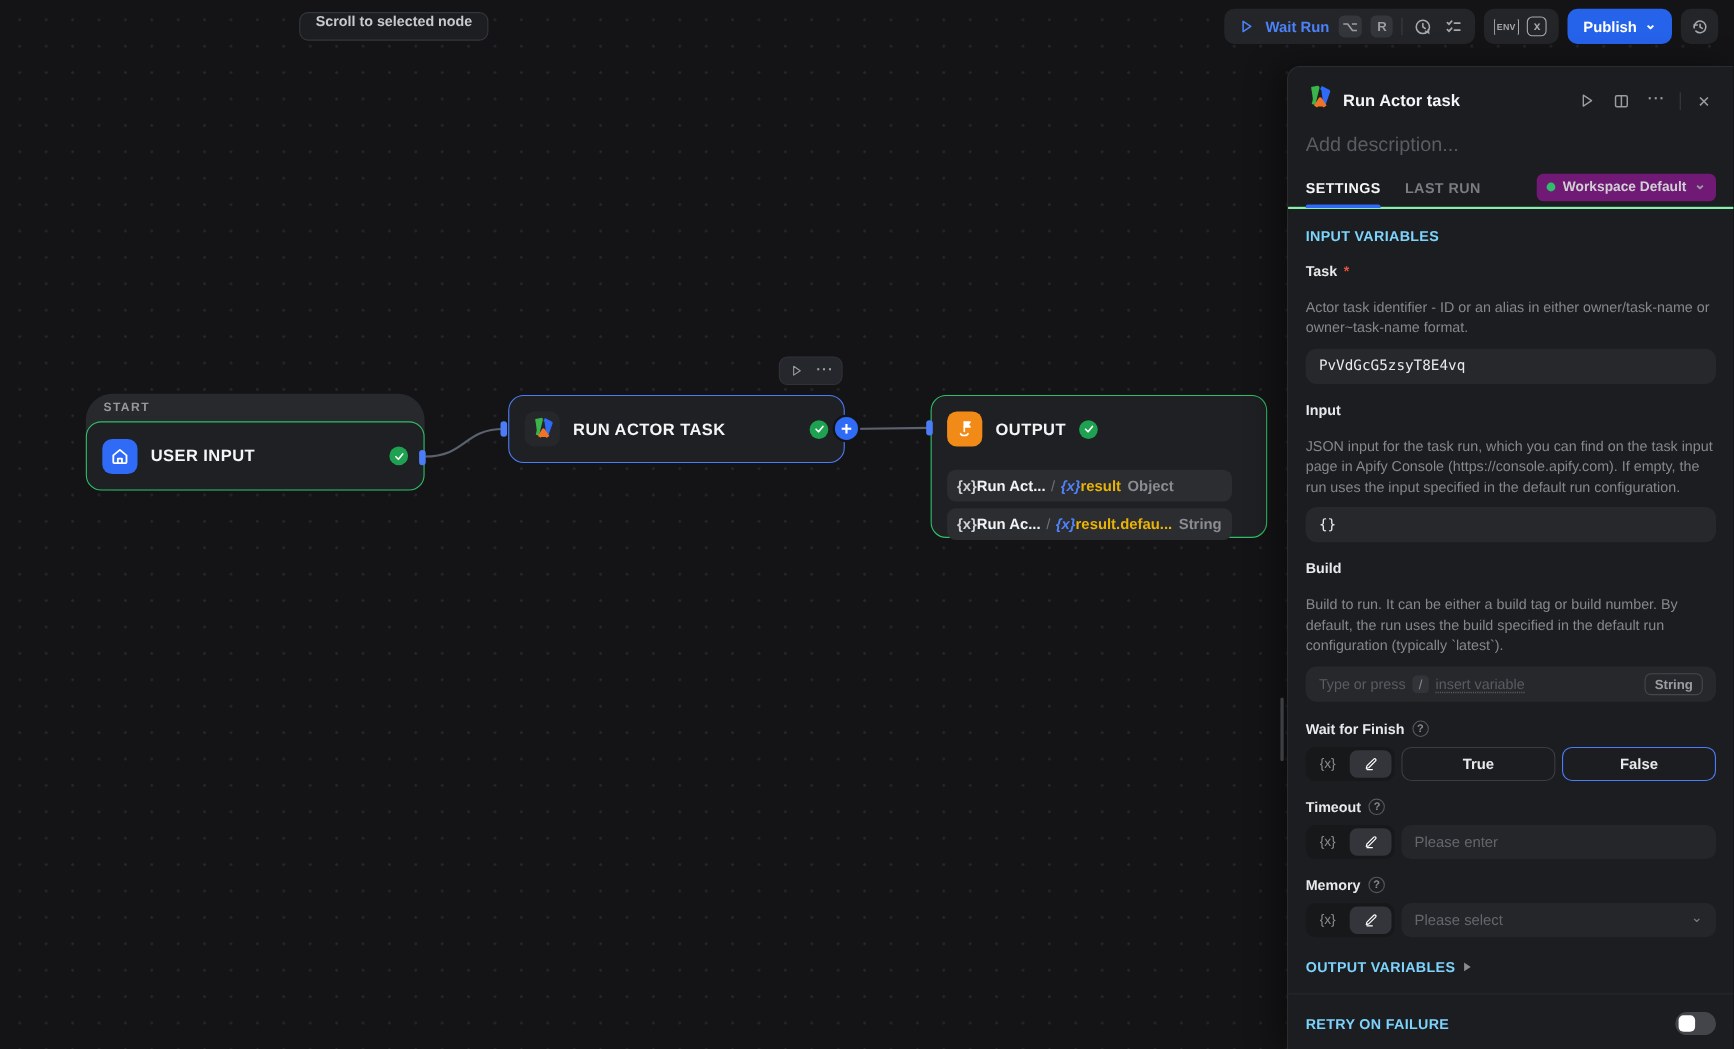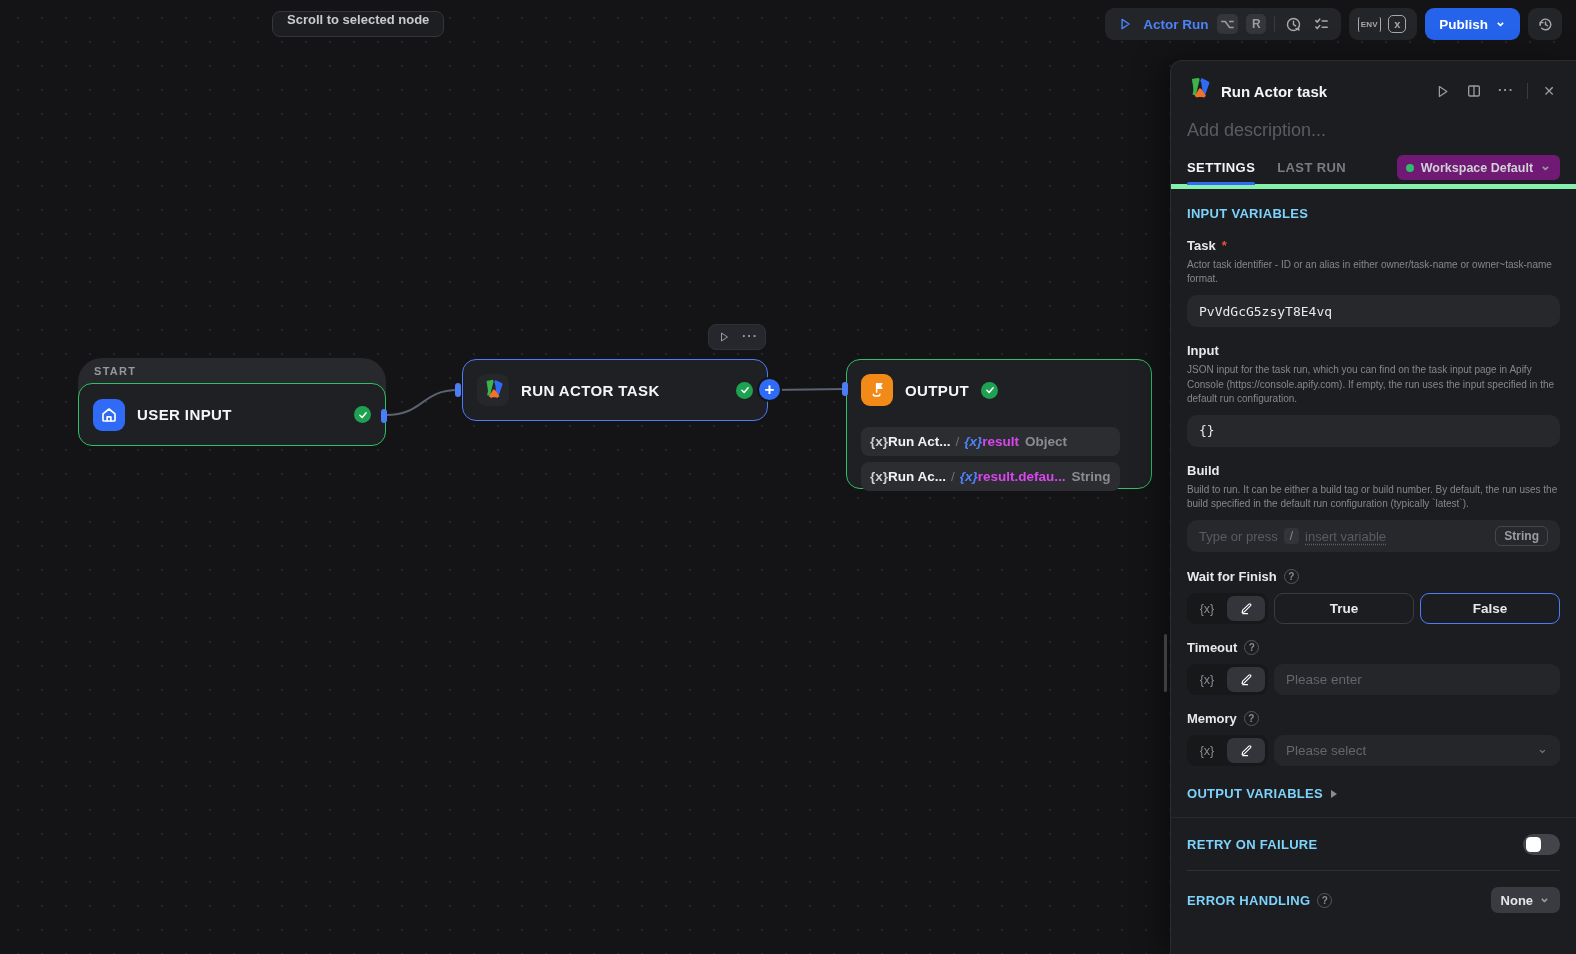--- a/index.html
+++ b/index.html
@@ -47,45 +47,45 @@
   .node-user-input { position:relative; width:308px; height:63px; border:1.5px solid #2fbf68; }
   .node-run-actor { left:462px; top:359px; width:306px; height:62px; border:1.5px solid #4c7df8; }
   .node-output { left:846px; top:359px; width:306px; height:130px; border:1.5px solid #2fbf68; flex-direction:column; align-items:flex-start; padding:0; }
   .output-head { display:flex; align-items:center; gap:12px; padding:14px 14px 0 14px; }
   .var-rows { display:flex; flex-direction:column; gap:6px; padding:9px 14px 0 14px; }
   .var-pill { height:29px; background:#2c2d31; border-radius:8px; display:flex; align-items:center; padding:0 9px; font-size:13.5px; font-weight:700; white-space:nowrap; overflow:hidden; }
   .vp-fx { color:#cfd0d3; font-weight:600; }
   .vp-name { color:#f2f3f4; }
   .vp-sep { color:#6f7176; margin:0 5px; font-weight:400; }
   .vp-fxb { color:#4f82f8; font-style:italic; font-weight:600; }
-  .vp-var { color:#d946ef; }
+  .vp-var { color:#eab308; }
   .vp-type { color:#8a8c91; font-weight:600; margin-left:6px; }
   .handle { position:absolute; width:6px; height:14px; border-radius:3px; background:#4c7df8; }
   .plus-btn { position:absolute; left:757px; top:377px; width:25px; height:25px; border-radius:50%; background:#2f6bf6; color:#fff; display:flex; align-items:center; justify-content:center; font-size:17px; font-weight:600; line-height:1; border:2px solid #141416; }
   .node-toolbar { position:absolute; left:708px; top:324px; width:58px; height:26px; background:#26272c; border:1px solid #313238; border-radius:8px; display:flex; align-items:center; justify-content:center; gap:10px; color:#9a9ca1; }
   .dots { letter-spacing:1px; font-size:13px; font-weight:700; transform:translateY(-2px); }
   
   .panel { position:absolute; left:1170px; top:60px; width:406px; bottom:0; background:#1c1d20; border-top-left-radius:12px; border-left:1px solid #2b2c30; border-top:1px solid #2b2c30; box-shadow:-10px 0 28px rgba(0,0,0,.4); }
   .panel-scroll-thumb { position:absolute; left:1164px; top:634px; width:3px; height:58px; background:#52545a; border-radius:2px; }
   .p-pad { padding:0 16px; }
   .p-head { display:flex; align-items:center; gap:10px; padding:16px 16px 0 16px; }
   .p-title { font-size:15px; font-weight:700; color:#f4f5f6; flex:1; }
   .p-ico { color:#9a9ca1; display:flex; align-items:center; justify-content:center; width:22px; height:22px; cursor:pointer; }
   .p-sep { width:1px; height:16px; background:#3a3b40; }
   .p-desc { color:#595c62; font-size:18px; padding:15px 16px 0 16px; }
-  .tabs { display:flex; align-items:center; margin:10px 0 0; padding:0 16px; border-bottom:5px solid #86efac; height:38px; }
+  .tabs { display:flex; align-items:center; margin:10px 0 0; padding:0 16px; border-bottom:2px solid #86efac; height:38px; }
   .tab { font-size:13px; font-weight:800; letter-spacing:.4px; color:#7a7c82; margin-right:22px; height:100%; display:flex; align-items:center; position:relative; cursor:pointer; }
   .tab.active { color:#f4f5f6; }
   .tab.active::after { content:""; position:absolute; left:0; right:0; bottom:-1px; height:3px; background:#2f6bf6; border-radius:2px 2px 0 0; }
   .ws-pill { margin-left:auto; height:25px; background:#701a75; border-radius:6px; display:flex; align-items:center; gap:7px; padding:0 9px; color:#d0d1d4; font-size:12.5px; font-weight:600; cursor:pointer; }
   .ws-dot { width:8px; height:8px; border-radius:50%; background:#2ebd6b; }
   .sec-head { font-size:13px; font-weight:800; letter-spacing:.3px; color:#7dd3fc; }
   .field-label { font-size:13px; font-weight:700; color:#e8e9ea; display:flex; align-items:center; gap:6px; }
   .req { color:#e5533d; font-weight:700; }
-  .f-desc { color:#85878c; font-size:10px; line-height:1.42; margin-top:5px; }
+  .f-desc { color:#85878c; font-size:13px; line-height:1.42; margin-top:17px; }
   .inp { margin-top:9px; background:#27282c; border-radius:10px; height:32px; display:flex; align-items:center; padding:0 12px; font-family:"DejaVu Sans Mono", monospace; font-size:13px; color:#e8e9ea; }
   .inp.builder { font-family:"Liberation Sans", sans-serif; color:#595c62; gap:6px; }
   .slash-key { background:#33343a; color:#8a8c91; border-radius:4px; padding:1px 6px; font-size:12px; }
   .ins-var { text-decoration:underline dotted #595c62; text-underline-offset:3px; }
   .type-badge { margin-left:auto; border:1px solid #46474d; border-radius:6px; padding:2px 8px; font-size:12px; font-weight:700; color:#9b9da2; }
   .help { width:15px; height:15px; border:1.5px solid #55575d; border-radius:50%; color:#8a8c92; font-size:10px; font-weight:700; display:flex; align-items:center; justify-content:center; }
   .ctl-row { display:flex; align-items:center; gap:6px; margin-top:9px; }
   .fx-seg { display:flex; align-items:center; background:#17181a; border-radius:9px; padding:3px; gap:3px; }
   .fx-btn { width:34px; height:25px; display:flex; align-items:center; justify-content:center; color:#8a8c91; font-size:12.5px; border-radius:7px; cursor:pointer; }
   .pencil-btn { width:38px; height:25px; background:#33353a; border-radius:7px; display:flex; align-items:center; justify-content:center; color:#fff; cursor:pointer; }
@@ -201,21 +201,21 @@
   <div class="handle" style="left:842px; top:382px;"></div>
   <div class="plus-btn">+</div>
 
   <div class="topbar">
     <div class="tb-group">
       <span class="tb-ico">
         <svg width="14" height="14" viewBox="0 0 24 24" fill="none" stroke="#4c82f8" stroke-width="2.4" stroke-linejoin="round">
             <path d="M7 4 L19 12 L7 20 Z"></path>
           </svg>
       </span>
-      <span class="testrun-label">Actor Run</span>
+      <span class="testrun-label">Wait Run</span>
       <span class="keycap">⌥</span>
       <span class="keycap">R</span>
       <span class="tb-sep"></span>
       <span class="tb-ico">
         <svg width="17" height="17" viewBox="0 0 24 24" fill="none" stroke="#a7a9ae" stroke-width="2" stroke-linecap="round">
             <circle cx="12" cy="12" r="8.5"></circle>
             <path d="M12 7.5 V12 L15 14"></path>
             <path d="M15.5 17.5 l4 2.2 l-0.5 -4.4" stroke-width="1.8"></path>
           </svg>
       </span>

